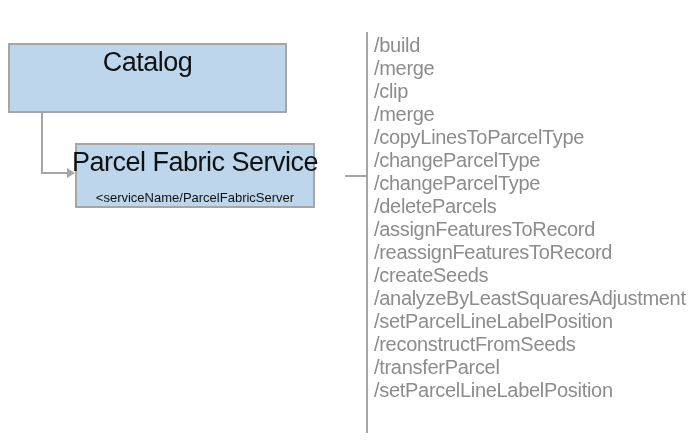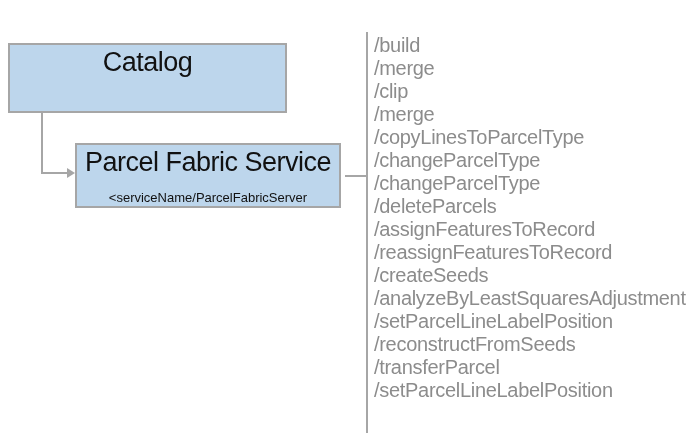--- a/index.html
+++ b/index.html
@@ -23,21 +23,21 @@
     box-sizing:border-box;
     background:var(--box-fill);
     border:2px solid var(--box-border);
     display:flex;
     flex-direction:column;
     align-items:center;
     justify-content:space-between;
     text-align:center;
   }
   .node-catalog{left:8px;top:43px;width:279px;height:70px;padding-top:2px;}
-  .node-service{left:75px;top:143px;width:266px;height:65px;padding-top:2px;}
+  .node-service{left:75px;top:143px;width:240px;height:65px;padding-top:2px;}
   .node-title{
     font-size:27px;
     line-height:30px;
     letter-spacing:-0.5px;
     color:var(--title-text);
     white-space:nowrap;
   }
   .node-subtitle{
     font-size:13px;
     line-height:16px;

